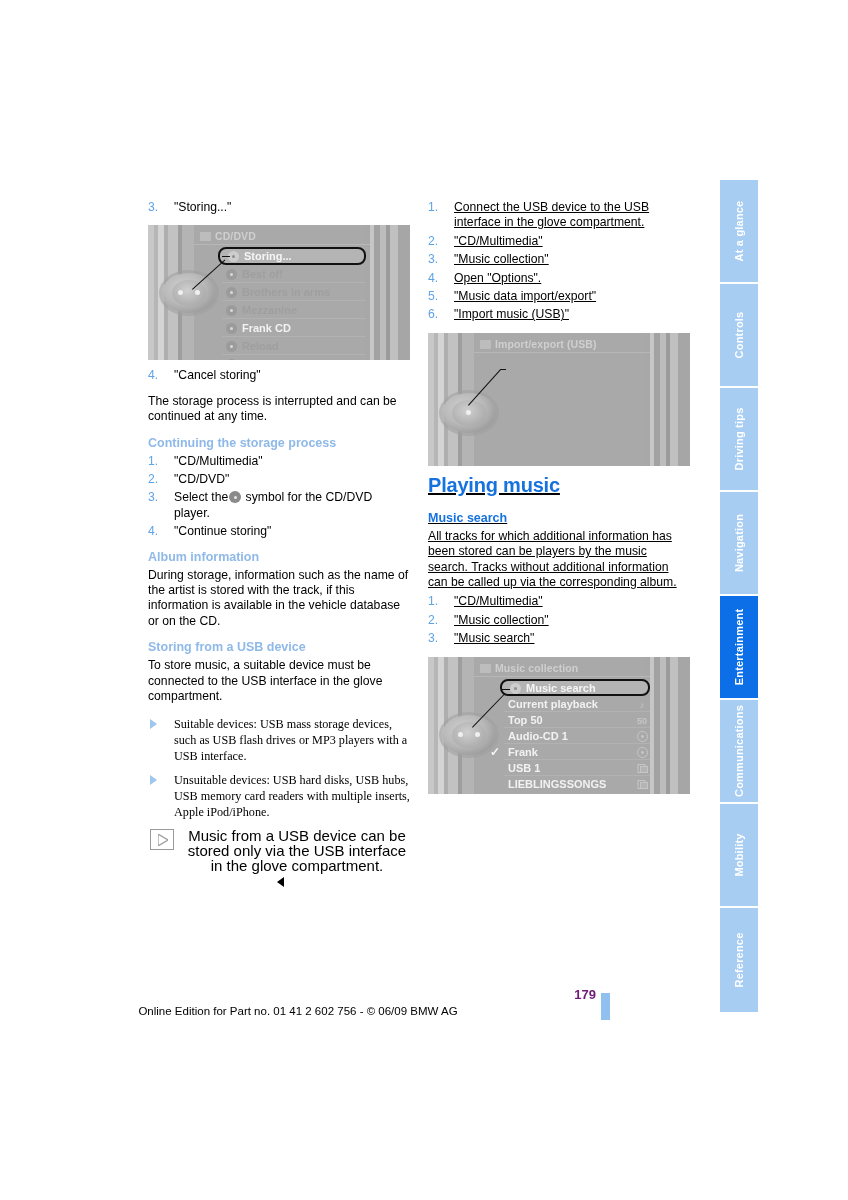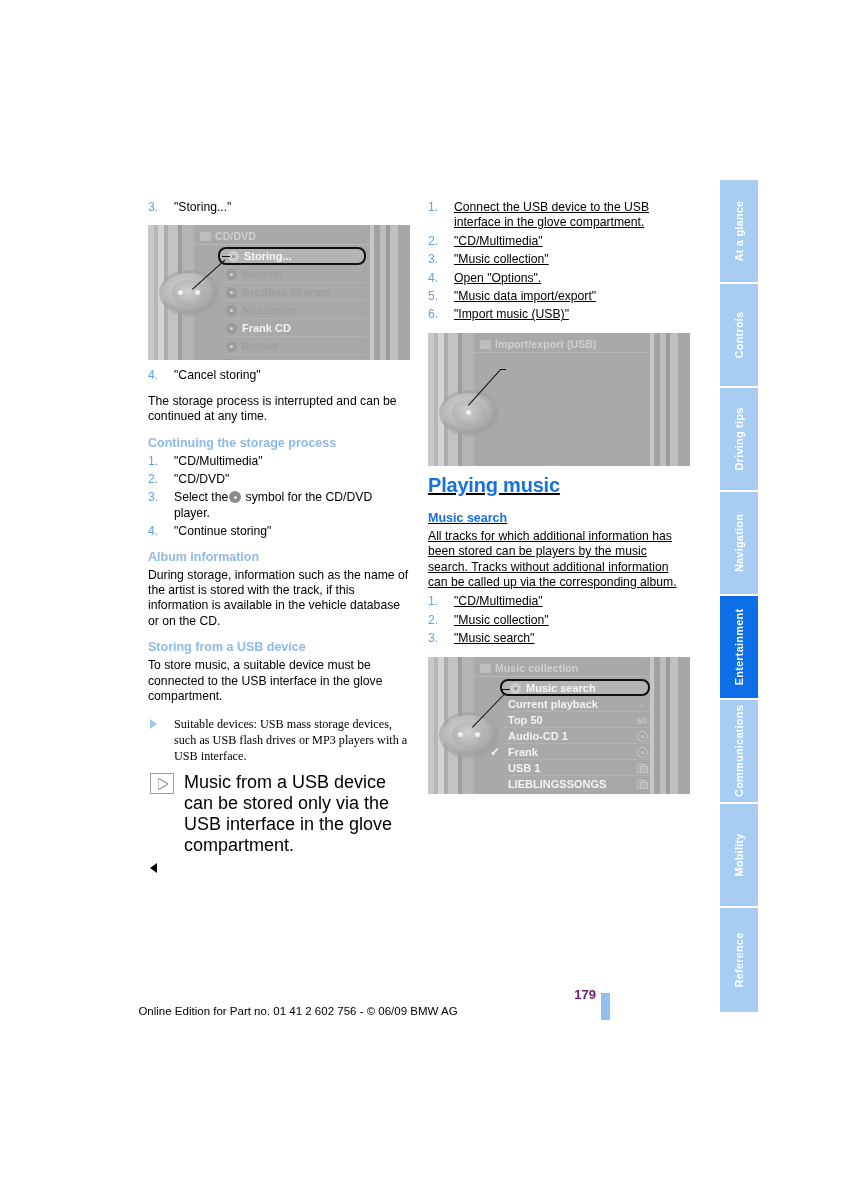--- a/index.html
+++ b/index.html
@@ -103,23 +103,24 @@
     top: 3px;
     width: 0; height: 0;
     border-left: 7px solid #9ec6ee;
     border-top: 5px solid transparent;
     border-bottom: 5px solid transparent;
   }
 
   
   .note {
     position: relative;
-    font-size: 18px;
-    line-height: 21px;
+    font-size: 15px;
+    line-height: 15px;
     margin: 0 0 10px 0;
+    text-align: center;
   }
   .note .note-indent {
     padding-left: 36px;
   }
   .note .note-box {
     position: absolute;
     left: 2px; top: 1px;
     width: 24px; height: 21px;
     border: 1px solid #9a9a9a;
     box-sizing: border-box;
@@ -479,20 +480,24 @@
     <p class="body">During storage, information such as the name of the artist is stored with the track, if this information is available in the vehicle database or on the CD.</p>
 
     <div class="h3">Storing from a USB device</div>
     <p class="body">To store music, a suitable device must be connected to the USB interface in the glove compartment.</p>
 
     <ul class="tri">
       <li>
         <span class="tri-mark"></span>
         <span>Suitable devices: USB mass storage devices, such as USB flash drives or MP3 players with a USB interface.</span>
       </li>
+      <li>
+        <span class="tri-mark"></span>
+        <span>Unsuitable devices: USB hard disks, USB hubs, USB memory card readers with multiple inserts, Apple iPod/iPhone.</span>
+      </li>
     </ul>
 
     <div class="note">
       <span class="note-box">
         <svg class="note-tri" viewBox="0 0 10 12">
           <polygon points="0,0 10,6 0,12" fill="none" stroke="#9a9a9a" stroke-width="1.2"></polygon>
         </svg>
       </span>
       <span class="note-indent" style="display:block;">Music from a USB device can be stored only via the USB interface in the glove compartment.</span>
       <span class="note-end"></span>

